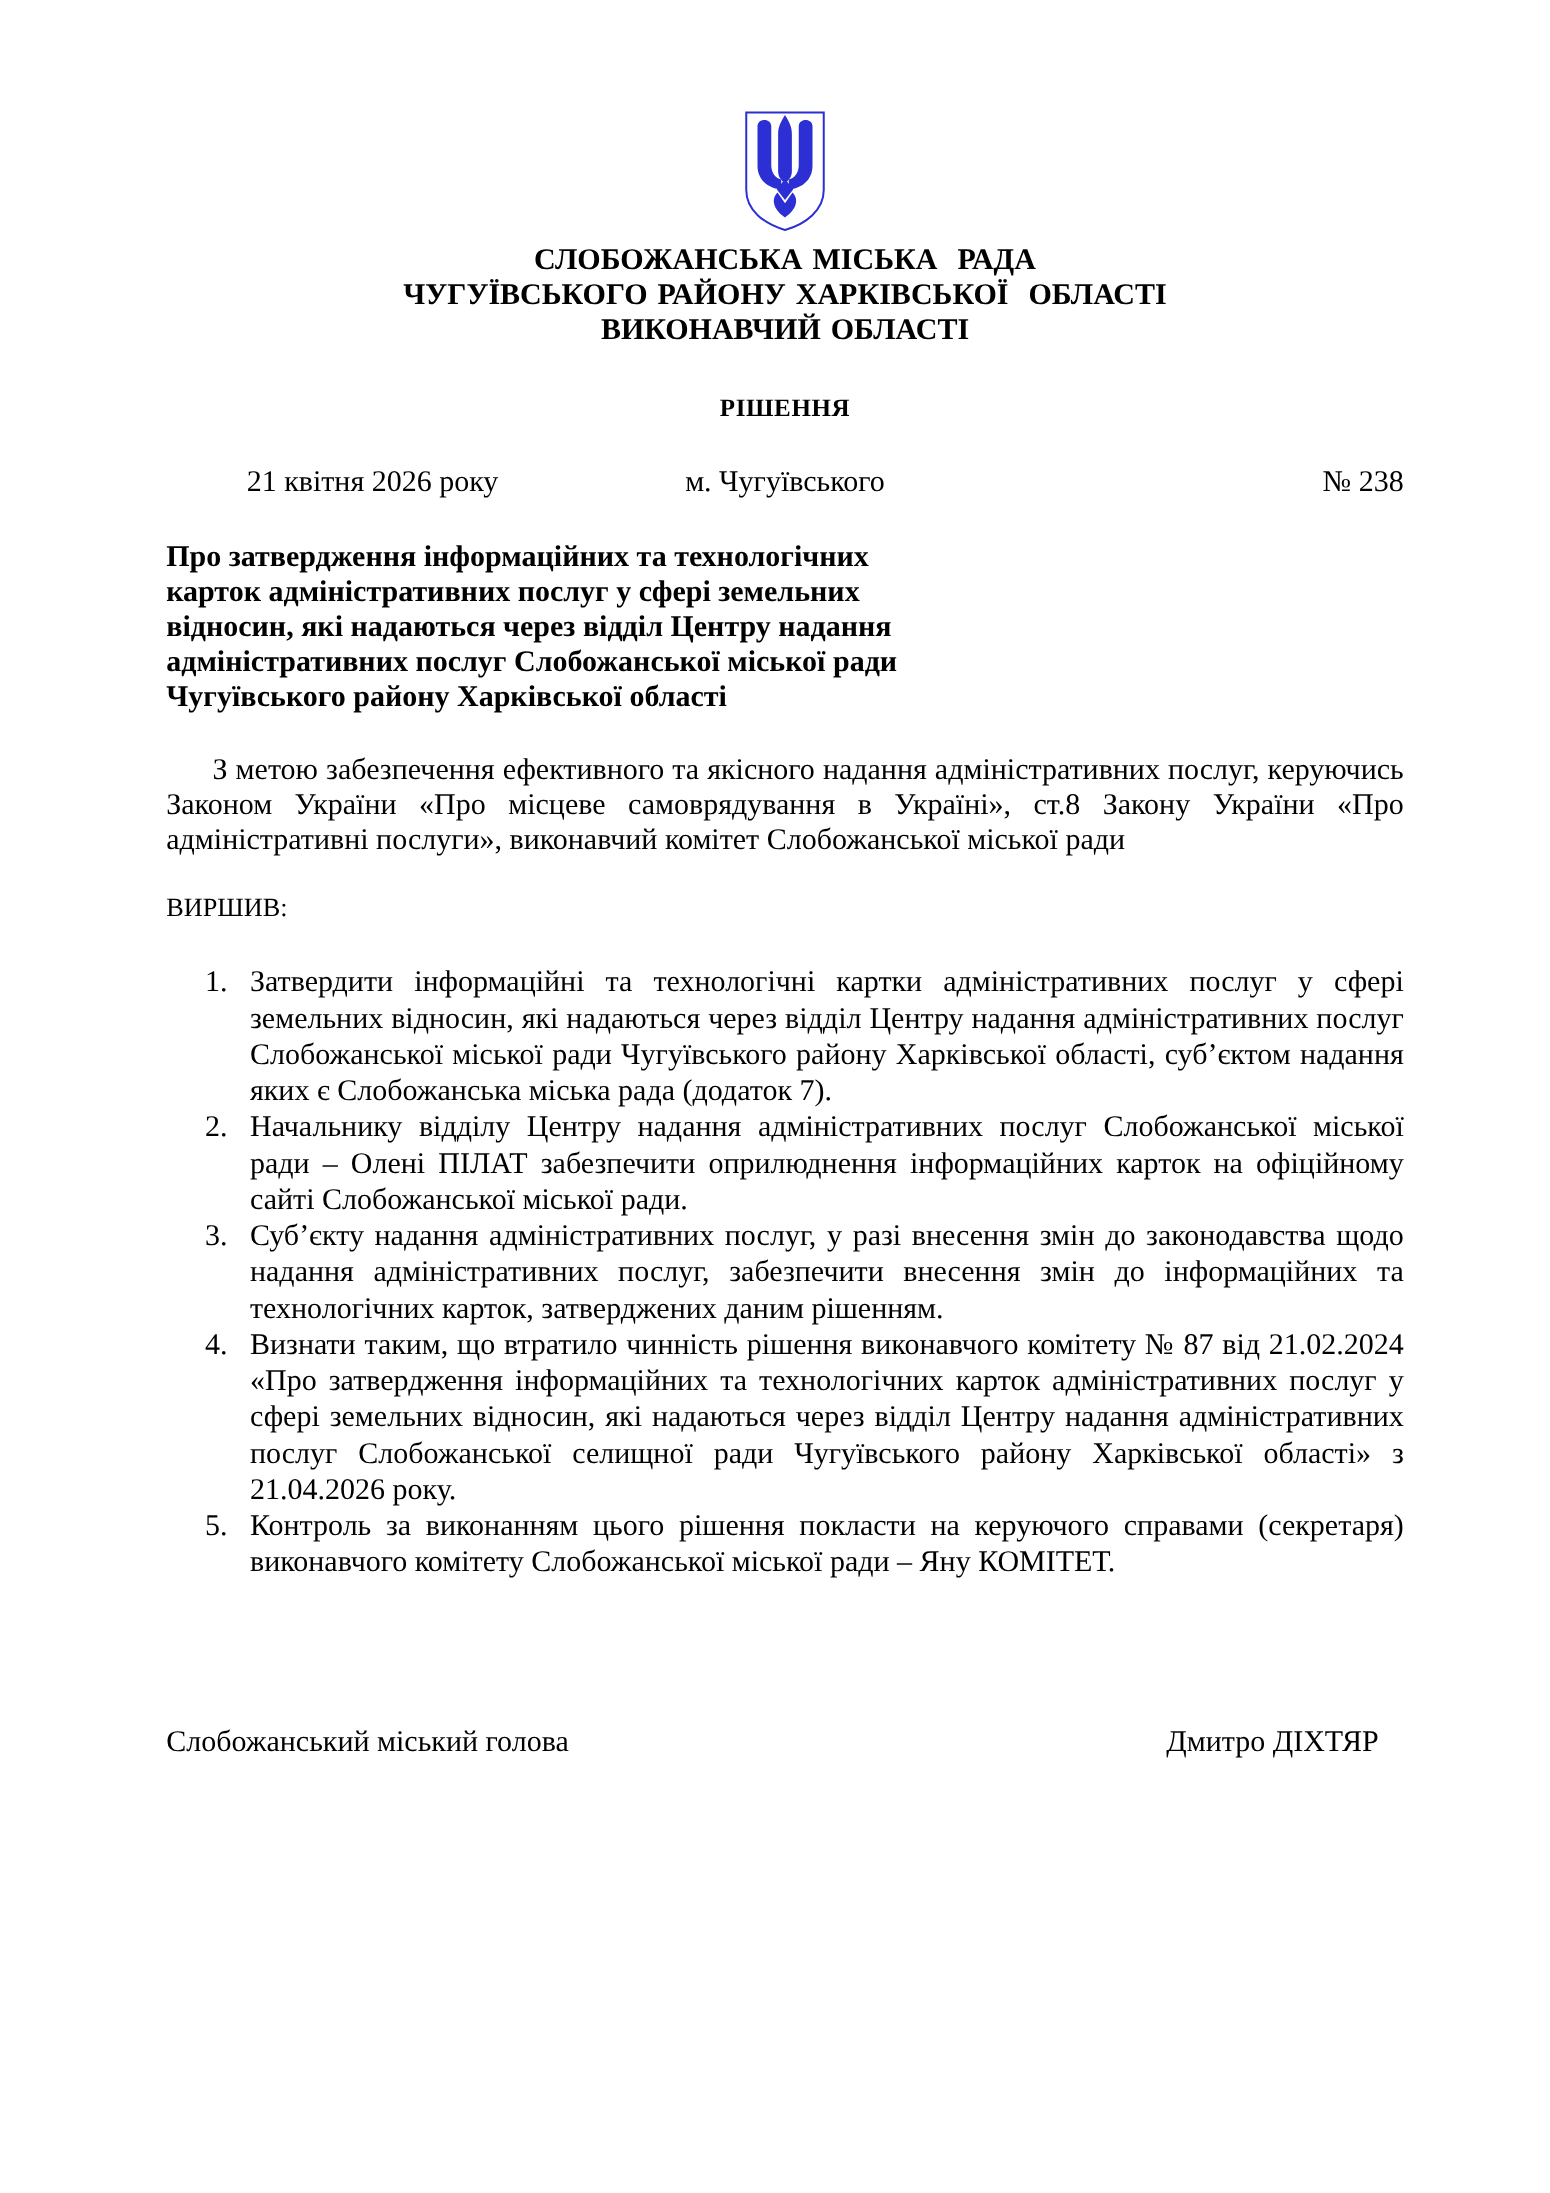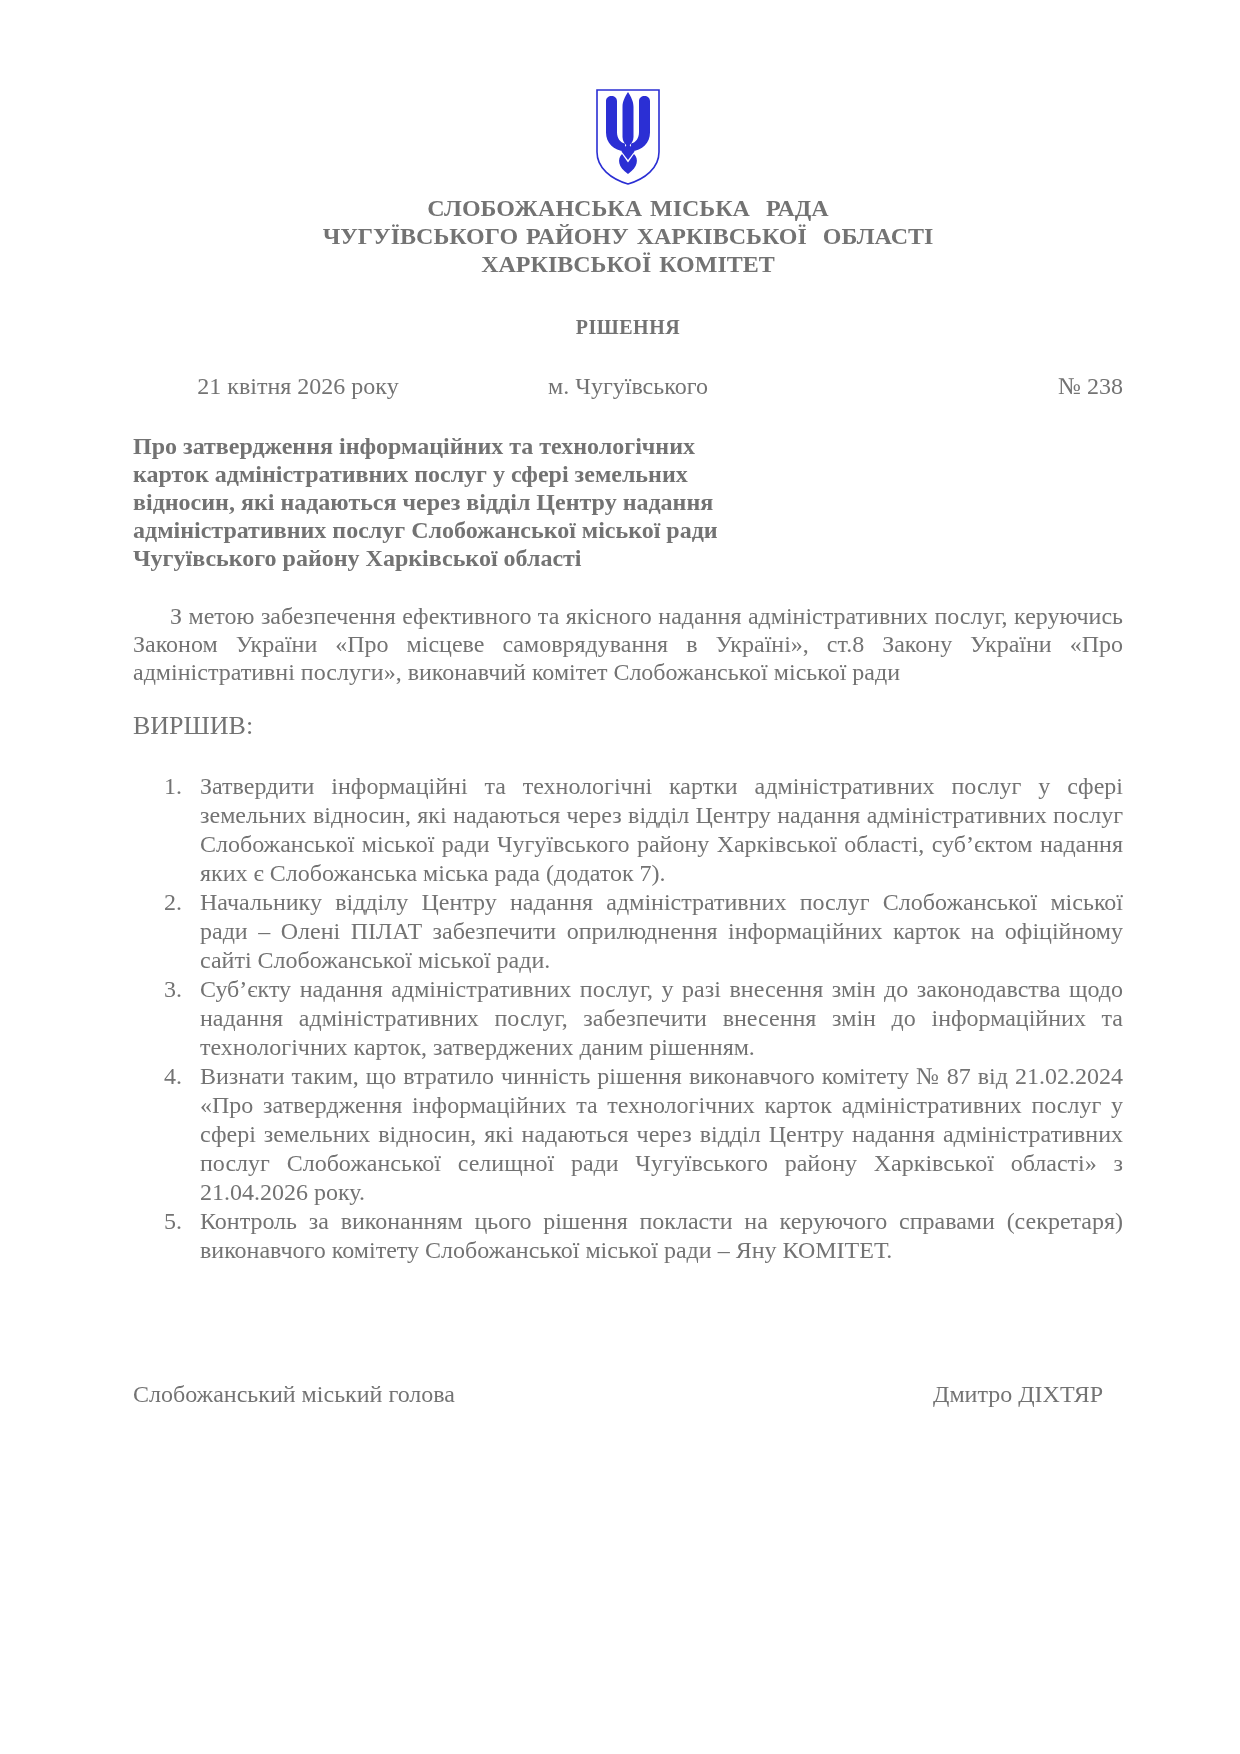--- a/index.html
+++ b/index.html
@@ -1,21 +1,21 @@
 <!DOCTYPE html>
 <html lang="uk"><head>
 <meta charset="utf-8">
 <style>
   html, body { margin: 0; padding: 0; background: #ffffff; }
   .page {
     position: relative;
     width: 1240px;
     height: 1754px;
     background: #ffffff;
-    color: #737373;
+    color: #000000;
     font-family: "Liberation Serif", "DejaVu Serif", serif;
     box-sizing: border-box;
     padding: 88px 117px 0 133px;
     overflow: hidden;
   }
   .hdr { text-align: center; }
   .emblem { display: block; margin: 0 auto; }
   .org-line {
     font-weight: bold;
     font-size: 24px;
@@ -49,21 +49,21 @@
   }
   .intro {
     margin-top: 30px;
     font-size: 24px;
     line-height: 28px;
     text-align: justify;
     text-indent: 37px;
   }
   .resolved {
     margin-top: 26px;
-    font-size: 26px;
+    font-size: 21px;
     line-height: 28px;
   }
   ol.resolution {
     margin: 32px 0 0 0;
     padding: 0 0 0 67px;
     list-style: none;
     counter-reset: item;
     font-size: 24px;
     line-height: 29px;
     text-align: justify;
@@ -102,21 +102,21 @@
         <path d="M11,13 C11,10 13.5,8 16.5,8 C19.5,8 22,10 22,13 V44 C22,50 25,54.5 30,55.5 V63.5 C18.5,62.5 11,55 11,44.5 Z"></path>
         <path d="M55,13 C55,10 52.5,8 49.5,8 C46.5,8 44,10 44,13 V44 C44,50 41,54.5 36,55.5 V63.5 C47.5,62.5 55,55 55,44.5 Z"></path>
         <path d="M33,55 L39.5,63.5 L33,72 L26.5,63.5 Z"></path>
         <path d="M27,66 C22,71 23,79 33,86 C43,79 44,71 39,66 L33,74.5 Z"></path>
       </g>
     </svg>
 
     <div class="org-block">
       <div class="org-line">СЛОБОЖАНСЬКА МІСЬКА&nbsp; РАДА</div>
       <div class="org-line">ЧУГУЇВСЬКОГО РАЙОНУ ХАРКІВСЬКОЇ&nbsp; ОБЛАСТІ</div>
-      <div class="org-line">ХАРКІВСЬКОЇ КОМІТЕТ</div>
+      <div class="org-line">ВИКОНАВЧИЙ ОБЛАСТІ</div>
     </div>
   </div>
 
   <div class="doc-type">РІШЕННЯ</div>
 
   <div class="meta-row">
     <span class="m-left">21 квітня 2026 року</span>
     <span class="m-mid">м. Чугуївського</span>
     <span class="m-right">№ 238</span>
   </div>

